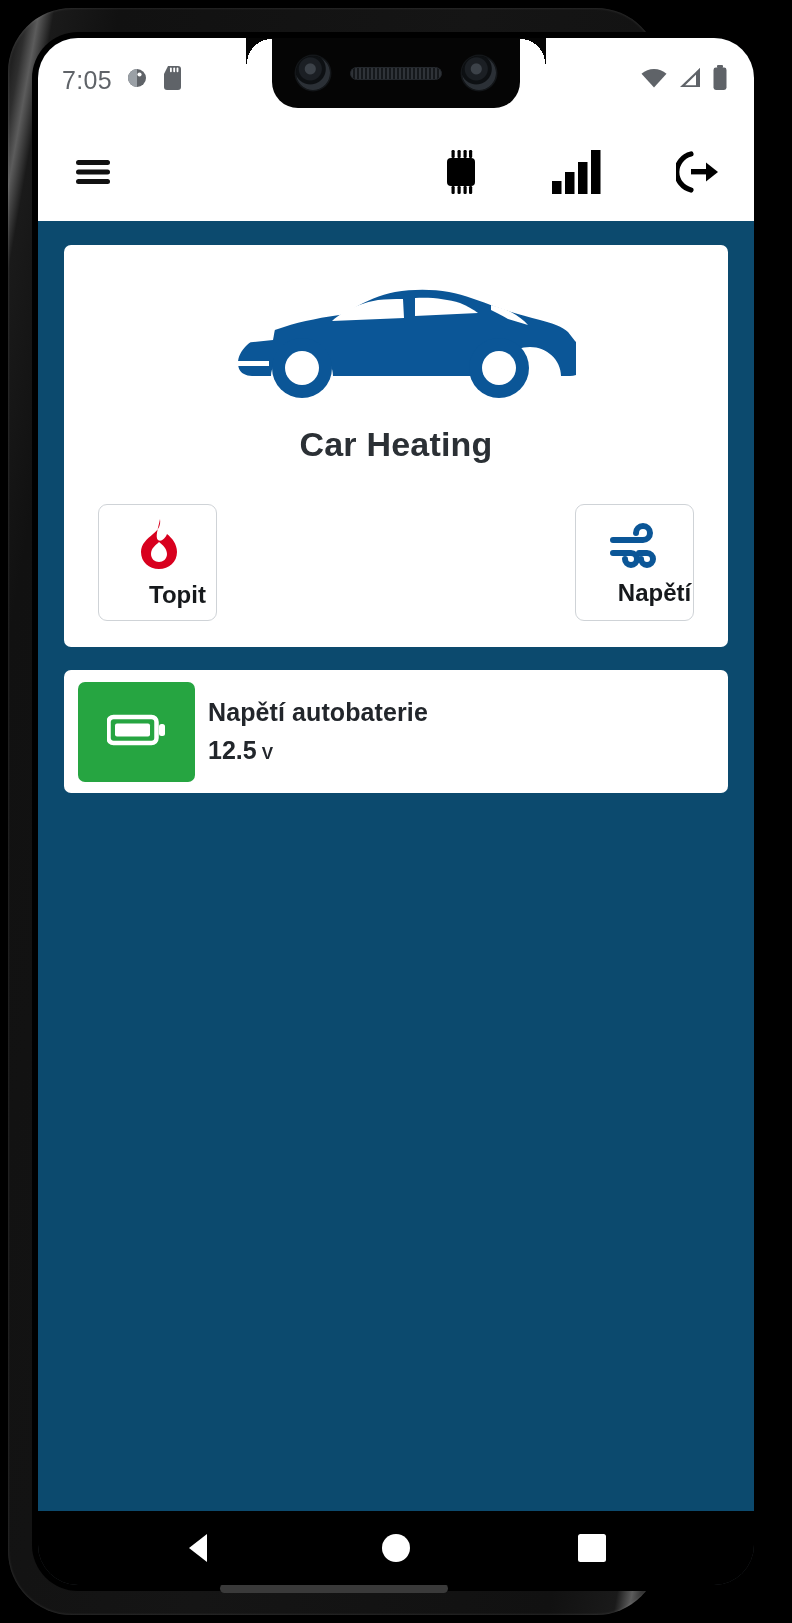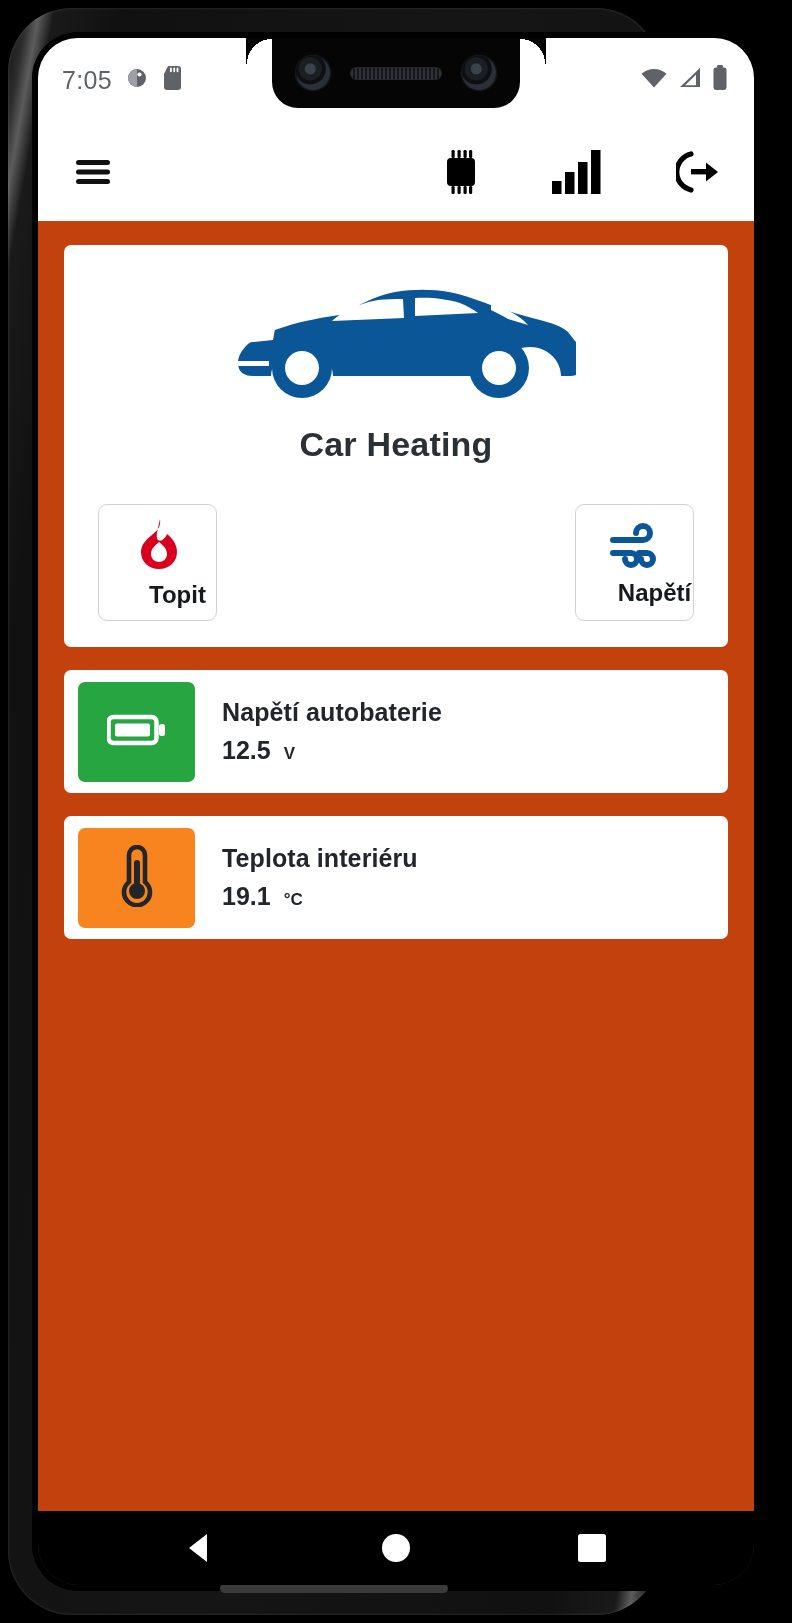--- a/index.html
+++ b/index.html
@@ -167,21 +167,21 @@
     padding: 0;
   }
   #menu-button { width: 54px; height: 54px; }
   #chip-button { width: 58px; height: 58px; margin-right: 58px; }
   #signal-button { width: 62px; height: 58px; margin-right: 62px; }
   #logout-button { width: 52px; height: 54px; }
 
   
   #content {
     flex: 1 1 auto;
-    background: #c2410c;
+    background: #0c4a6e;
     padding: 24px 26px 0 26px;
     overflow: hidden;
   }
 
   
   #car-card {
     background: #ffffff;
     border-radius: 7px;
     padding: 18px 0 26px 0;
   }
@@ -238,35 +238,35 @@
   .sensor-tile {
     width: 117px;
     height: 100px;
     border-radius: 7px;
     display: flex;
     align-items: center;
     justify-content: center;
     flex: 0 0 auto;
   }
   .sensor-text {
-    margin-left: 27px;
+    margin-left: 13px;
     display: flex;
     flex-direction: column;
     gap: 9px;
   }
   .sensor-label {
     font-size: 25px;
     font-weight: bold;
     color: #22262b;
     letter-spacing: .1px;
   }
   .sensor-value-row {
     display: flex;
     align-items: baseline;
-    gap: 13px;
+    gap: 5px;
   }
   .sensor-value {
     font-size: 25px;
     font-weight: bold;
     color: #22262b;
   }
   .sensor-unit {
     font-size: 17px;
     font-weight: bold;
     color: #22262b;
@@ -474,38 +474,20 @@
         </div>
         <div class="sensor-text">
           <span class="sensor-label">Napětí autobaterie</span>
           <span class="sensor-value-row">
             <span class="sensor-value">12.5</span>
             <span class="sensor-unit">V</span>
           </span>
         </div>
       </div>
 
-      <div class="sensor-card">
-        <div class="sensor-tile" style="background:#f7841f;">
-          <span>
-            <svg width="34" height="62" viewBox="0 0 34 62">
-              <path d="M17 2a8 8 0 0 0-8 8v27a13 13 0 1 0 16 0V10a8 8 0 0 0-8-8z" fill="none" stroke="#22262b" stroke-width="4.6"></path>
-              <rect x="14" y="15" width="6" height="26" rx="3" fill="#22262b"></rect>
-              <circle cx="17" cy="46" r="8" fill="#22262b"></circle>
-            </svg>
-          </span>
-        </div>
-        <div class="sensor-text">
-          <span class="sensor-label">Teplota interiéru</span>
-          <span class="sensor-value-row">
-            <span class="sensor-value">19.1</span>
-            <span class="sensor-unit">°C</span>
-          </span>
-        </div>
-      </div>
 
     </div>
 
     <div id="nav-bar">
       <button class="nav-button">
         <svg width="34" height="34" viewBox="0 0 34 34">
           <path d="M24 3 6 17l18 14z" fill="#ffffff"></path>
         </svg>
       </button>
       <button class="nav-button">

